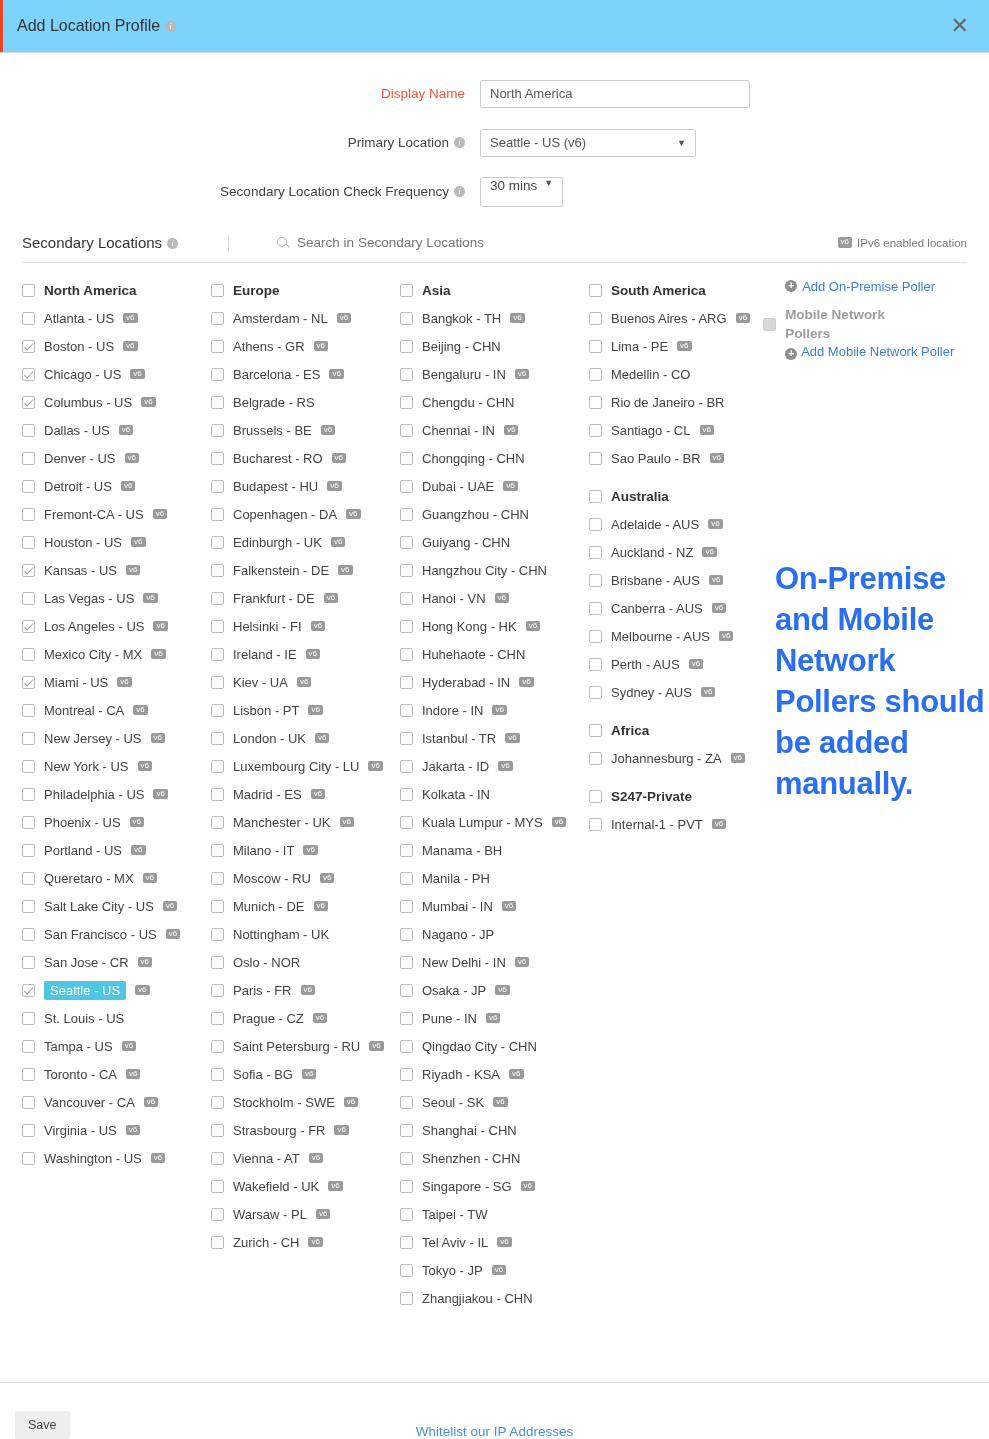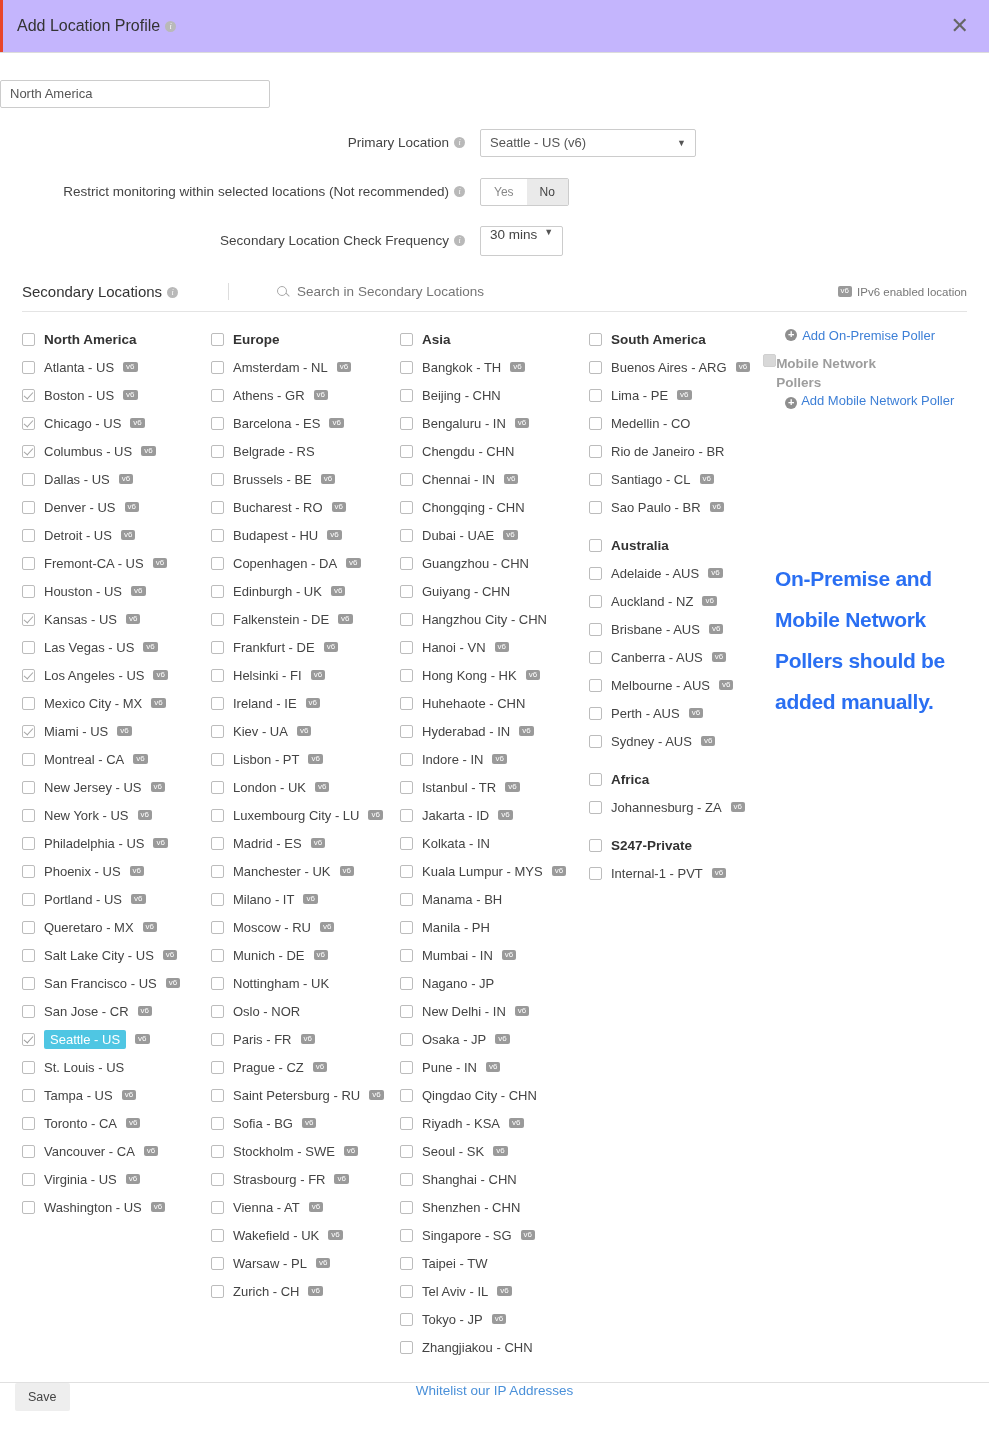--- a/index.html
+++ b/index.html
@@ -7,21 +7,21 @@
   body {
     width: 989px; height: 1439px;
     background:#ffffff;
     font-family: "Liberation Sans", sans-serif;
     color:#333;
     overflow:hidden;
     position:relative;
   }
   
   .modal-header{
-    height:53px; background:#c4b5fd; border-bottom:1px solid #dcdcdc;
+    height:53px; background:#7dd3fc; border-bottom:1px solid #dcdcdc;
     display:flex; align-items:center; position:relative;
   }
   .red-edge{ position:absolute; left:0; top:0; width:3px; height:100%; background:#e8452b; }
   .modal-title{ font-size:16px; color:#333; margin-left:17px; font-weight:400; }
   .info-dot{
     display:inline-block; width:11px; height:11px; border-radius:50%;
     background:#b9b9b9; color:#fff; font-size:8px; line-height:11px;
     text-align:center; font-style:italic; font-family:"Liberation Serif",serif;
     vertical-align:2px; margin-left:5px;
   }
@@ -126,32 +126,32 @@
     color:#3d7fd6; font-size:13px; display:flex; align-items:flex-start; gap:5px;
     margin-left:22px; line-height:17px; cursor:pointer;
   }
   .plus-ico{
     width:12px; height:12px; border-radius:50%; background:#8e8e8e; color:#fff;
     font-size:11px; line-height:11px; text-align:center; flex:none; margin-top:2px;
     font-weight:bold;
   }
   .addlink.wrap{ display:block; margin-left:22px; text-indent:-22px; padding-left:22px;}
   .addlink.wrap .plus-ico{ display:inline-block; vertical-align:-1px; margin-right:4px; text-indent:0;}
-  .mnp{ display:flex; align-items:flex-start; gap:0; margin-top:10px; }
+  .mnp{ display:flex; align-items:center; gap:9px; margin-top:10px; }
   .mnp .lbl{ color:#9d9d9d; font-size:13.5px; font-weight:bold; line-height:19px; white-space:normal; width:120px;}
   .annotation{
     position:absolute; left:775px; top:558px; width:210px;
-    color:#2a6ff2; font-weight:bold; font-size:21px; line-height:41px;
+    color:#2a6ff2; font-weight:bold; font-size:31px; line-height:41px;
     letter-spacing:-0.3px;
   }
   
   .footer{
     position:absolute; left:0; bottom:0; width:989px; height:57px;
     border-top:1px solid #e0e0e0; background:#fff;
-    display:flex; align-items:flex-start;
+    display:flex; align-items:flex-end;
   }
   .save-btn{
     margin-left:15px; background:#eeeeee; border:none; border-radius:2px;
     padding:7px 13px; font-size:12.5px; color:#444; cursor:pointer;
     font-family:"Liberation Sans",sans-serif;
   }
   .wl-link{
     position:absolute; left:50%; transform:translateX(-50%);
     color:#4a90d9; font-size:13.5px; cursor:pointer;
   }
@@ -163,48 +163,38 @@
   <div class="red-edge"></div>
   <div class="modal-title">
     <span>Add Location Profile</span><span class="info-dot">i</span>
   </div>
   <div class="close-x">✕</div>
 </div>
 
 <div class="form-area">
 
   <div class="form-row">
+    <div class="form-label req">Display Name</div>
     <div class="form-field">
       <input class="txt-input" type="text" value="North America" style="">
     </div>
   </div>
 
   <div class="form-row">
     <div class="form-label">
       <span>Primary Location</span><span class="info-dot">i</span>
     </div>
     <div class="form-field">
       <div class="sel-input">
         <span>Seattle - US (v6)</span>
         <span class="caret">▼</span>
       </div>
     </div>
   </div>
 
-  <div class="form-row">
-    <div class="form-label">
-      <span>Restrict monitoring within selected locations (Not recommended)</span><span class="info-dot">i</span>
-    </div>
-    <div class="form-field">
-      <div class="toggle">
-        <div>Yes</div>
-        <div class="on">No</div>
-      </div>
-    </div>
-  </div>
 
   <div class="form-row">
     <div class="form-label">
       <span>Secondary Location Check Frequency</span><span class="info-dot">i</span>
     </div>
     <div class="form-field">
       <div class="freq-sel">
         <span>30 mins</span>
         <span class="caret">▼</span>
       </div>

